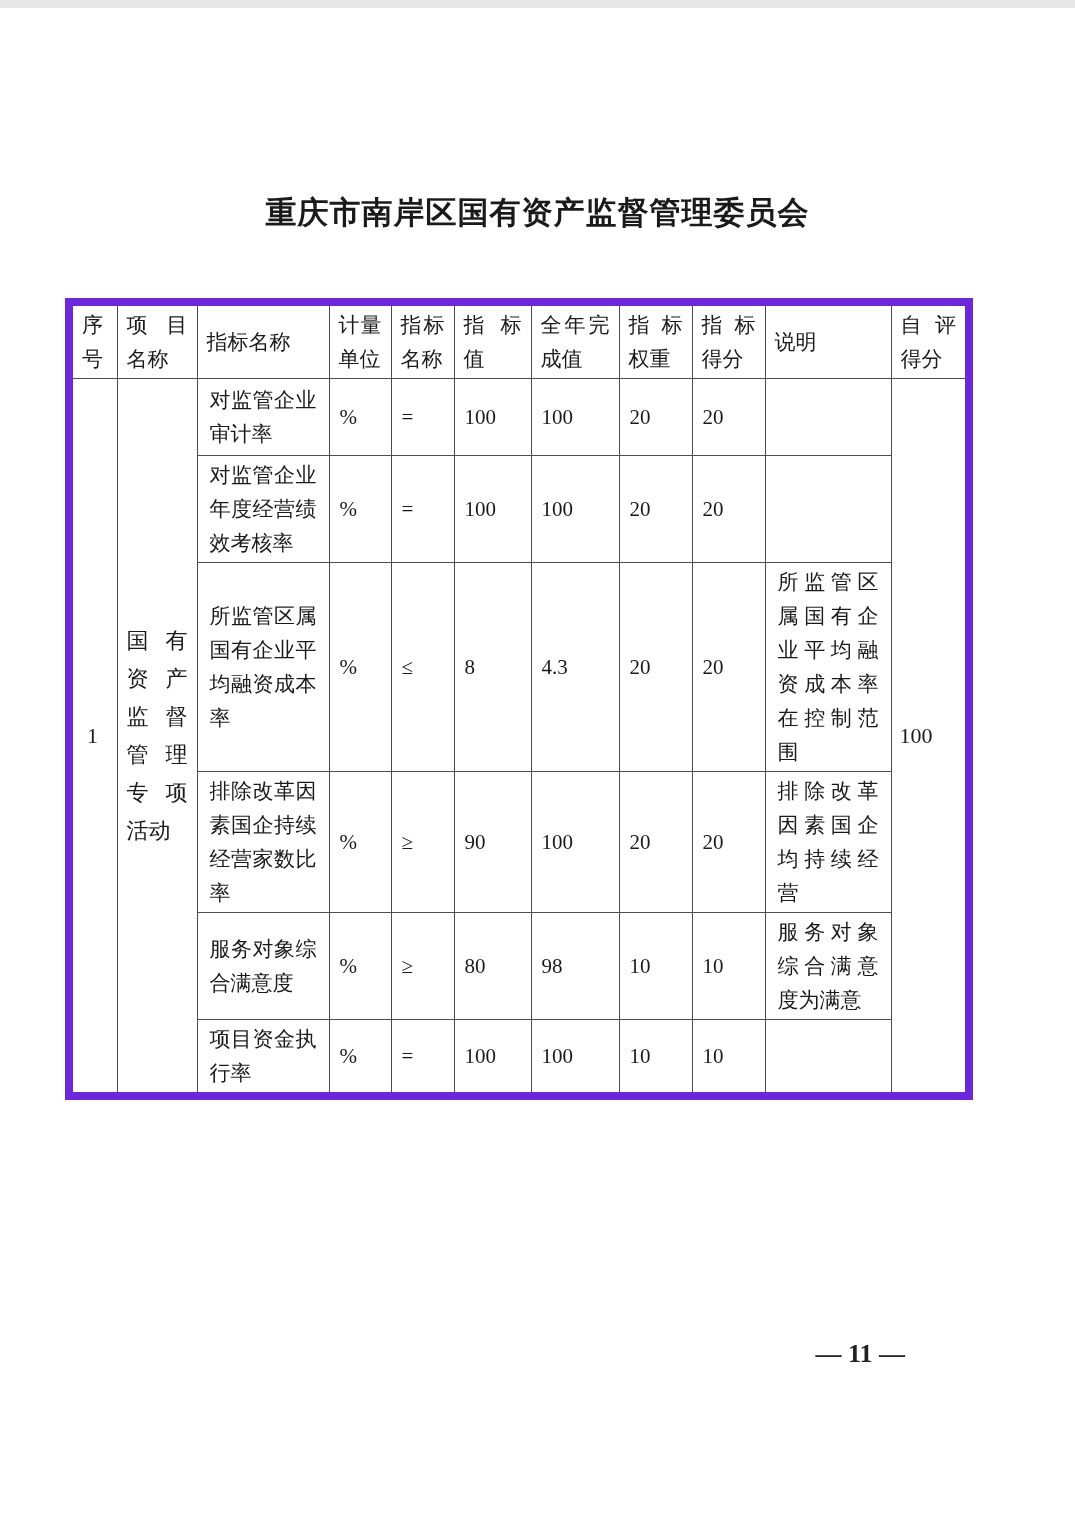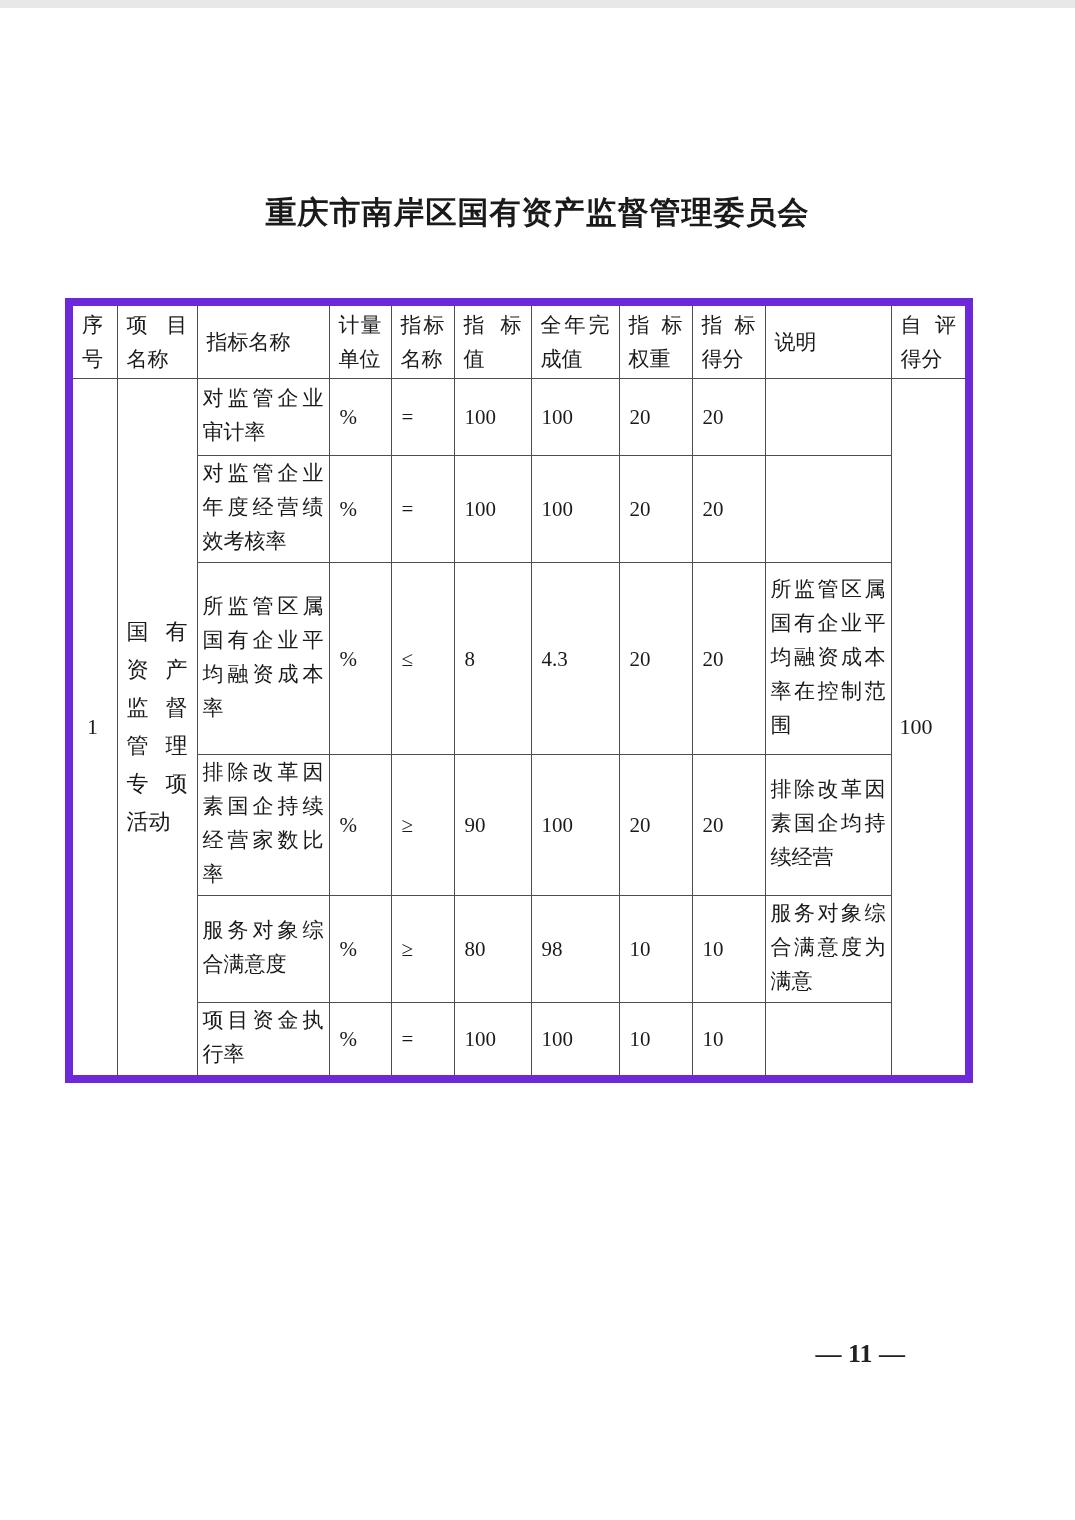--- a/index.html
+++ b/index.html
@@ -56,21 +56,21 @@
     font-size: 21px;
     line-height: 34px;
     text-align: justify;
     padding: 2px 9px;
   }
   .eval-table td {
     font-size: 21px;
     line-height: 34px;
     padding: 2px 10px;
   }
-  td.cell-justify { text-align: justify; padding: 2px 5px; font-family: Liberation Mono, monospace; }
+  td.cell-justify { text-align: justify; padding: 2px 12px; }
   td.cell-left    { text-align: left; }
   td.cell-serial  { padding-left: 14px; font-size: 22px; }
   td.cell-project { text-align: justify; padding: 2px 9px; font-size: 22px; line-height: 38px; }
   td.cell-score   { padding-left: 8px; font-size: 22px; }
 
   .section-heading {
     position: absolute;
     top: 1066px;
     left: 128px;
     width: 818px;

